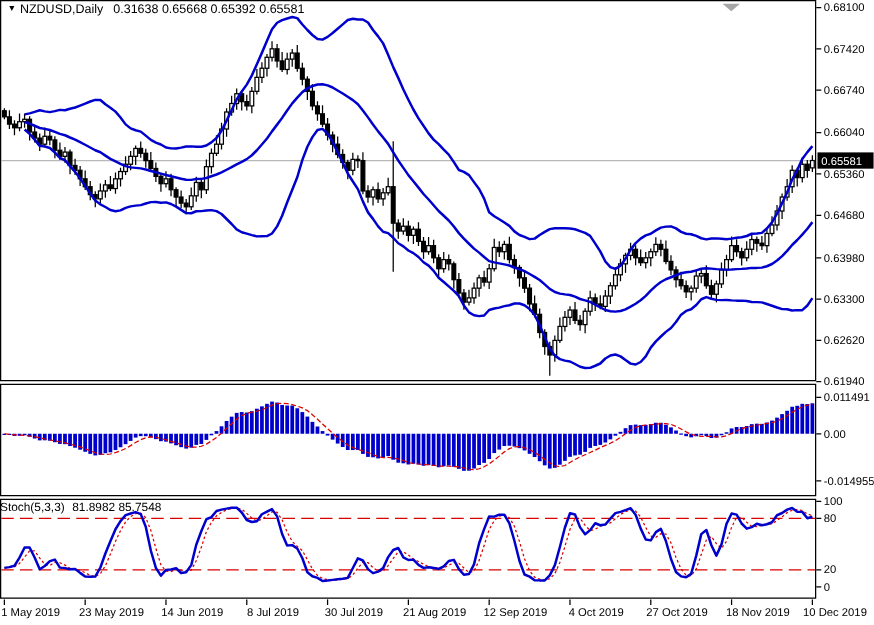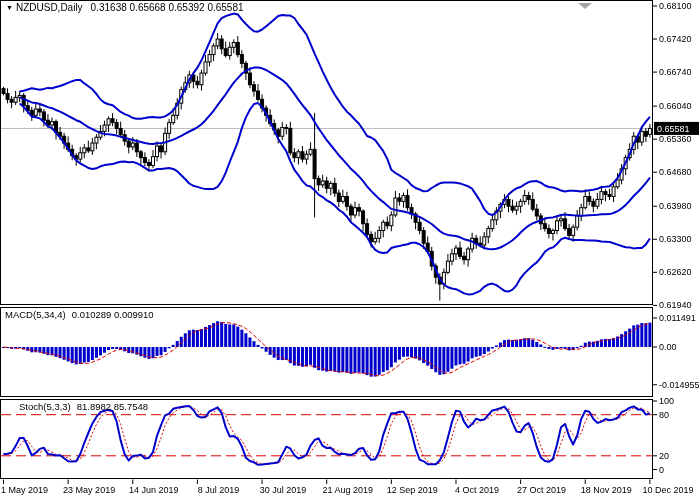--- a/index.html
+++ b/index.html
@@ -5,21 +5,21 @@
   html,body{margin:0;padding:0;background:#fff;}
   body{width:699px;height:500px;overflow:hidden;font-family:"Liberation Sans","DejaVu Sans",sans-serif;}
   .wrap{position:relative;width:699px;height:500px;background:#fff;}
   svg{position:absolute;left:0;top:0;}
   .hdr{position:absolute;color:#000;white-space:nowrap;z-index:5;}
   .title{left:6px;top:2px;font-size:10px;}
   .title .tri{display:inline-block;font-size:7px;transform:translateY(-1px);margin-right:3px;cursor:pointer;}
   .title .sym{margin-right:8px;}
   .ind-hdr{font-size:9.5px;}
   .macd-hdr{left:5px;top:309px;}
-  .stoch-hdr{left:19px;top:401px;}
+  .stoch-hdr{left:0;top:401px;}
   .ind-hdr .vals{margin-left:6px;}
 </style>
 </head>
 <body>
 
 <div class="wrap">
   <svg id="cv" width="699" height="500">
       <defs>
         <clipPath id="clipMain">
           <rect x="1" y="1" width="651" height="303"></rect>
@@ -614,20 +614,17 @@
         <text x="606.26" y="493" text-anchor="middle" font-size="9" fill="#000000" font-family="Liberation Sans, DejaVu Sans, sans-serif">18 Nov 2019</text>
         <line x1="649.9" y1="479.5" x2="649.9" y2="484" stroke="#000000"></line>
         <text x="668" y="493" text-anchor="middle" font-size="9" fill="#000000" font-family="Liberation Sans, DejaVu Sans, sans-serif">10 Dec 2019</text>
       </g>
     </svg>
 
   <div class="hdr title">
     <span class="tri">▼</span><span class="sym">NZDUSD,Daily</span><span>0.31638 0.65668 0.65392 0.65581</span>
   </div>
 
-  <div class="hdr ind-hdr macd-hdr">
-    <span>MACD(5,34,4)</span><span class="vals">0.010289 0.009910</span>
-  </div>
 
   <div class="hdr ind-hdr stoch-hdr">
     <span>Stoch(5,3,3)</span><span class="vals">81.8982 85.7548</span>
   </div>
 </div>
 
 </body></html>

